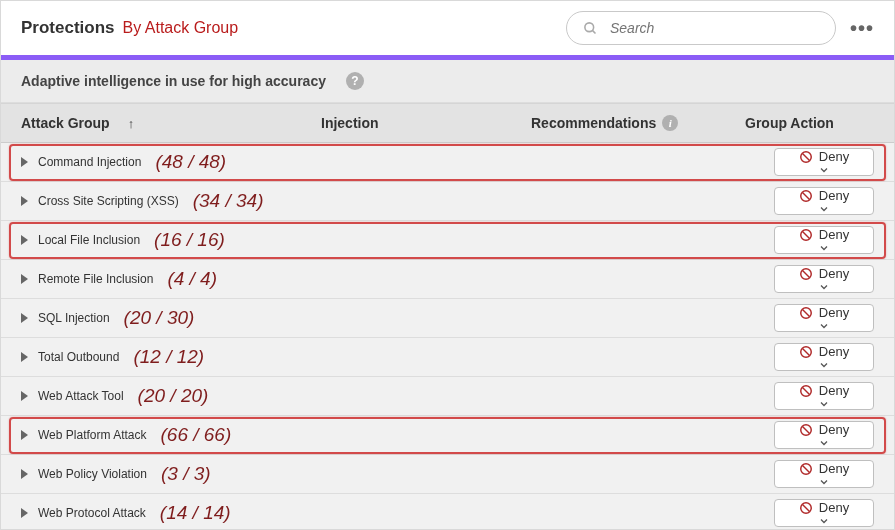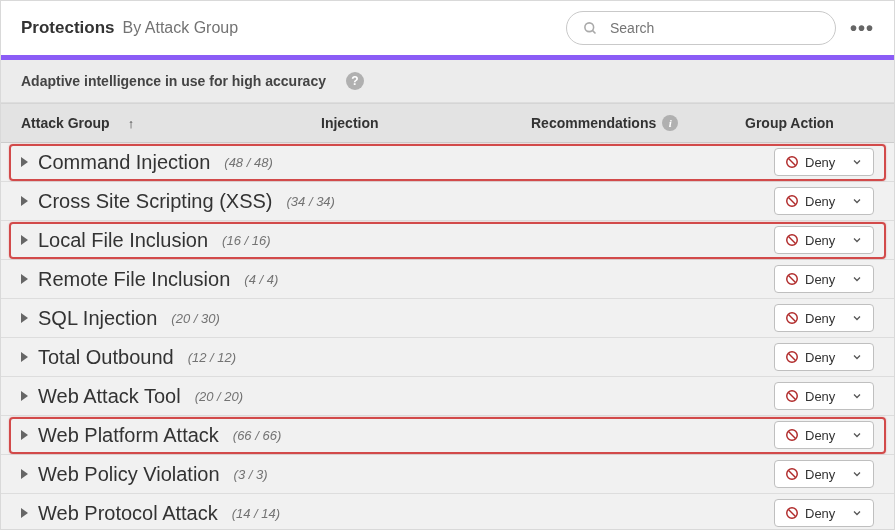--- a/index.html
+++ b/index.html
@@ -11,30 +11,30 @@
     border:1px solid #d9d9d9;
   }
 
   
   .header {
     display:flex; align-items:center; justify-content:space-between;
     padding:10px 20px; border-bottom:5px solid #8b5cf6; background:#fff;
   }
   .title-wrap { display:flex; align-items:baseline; gap:8px; }
   .title-main { font-weight:700; font-size:17px; color:#333; }
-  .title-sub  { font-size:16px; color:#737373; }
+  .title-sub  { font-size:16px; color:#b91c1c; }
   .header-right { display:flex; align-items:center; gap:14px; }
   .search {
     display:flex; align-items:center; gap:10px;
     width:270px; height:34px; padding:0 16px;
     border:1px solid #c9c9c9; border-radius:17px; background:#fff;
   }
   .search input {
     border:none; outline:none; flex:1; font-size:14px; color:#000000;
-    background:transparent;
+    font-style:italic; background:transparent;
   }
   .search svg { flex:0 0 auto; }
   .more-dots { font-size:20px; letter-spacing:1px; color:#666; cursor:pointer; font-weight:700; }
 
   
   .subheader {
     display:flex; align-items:center; gap:20px;
     padding:12px 20px; background:#ececec; border-bottom:1px solid #ddd;
     font-size:14px; font-weight:600; color:#444;
   }
@@ -66,27 +66,27 @@
   .row-outer { position:relative; }
   .row {
     display:flex; align-items:center; height:39px; padding:0 20px;
     background:#f1f1f1; border-bottom:1px solid #ddd;
   }
   .row .left { display:flex; align-items:center; gap:10px; flex:1; }
   .tri {
     width:0; height:0; border-top:5px solid transparent; border-bottom:5px solid transparent;
     border-left:7px solid #666;
   }
-  .groupname { font-size:20px; color:#333; }
-  .counts { font-size:13px; color:#737373; font-style:italic; margin-left:4px; }
+  .groupname { font-size:12px; color:#333; }
+  .counts { font-size:19px; color:#7f1d1d; font-style:italic; margin-left:4px; }
 
   .action {
     display:flex; align-items:center; justify-content:space-between;
     width:100px; height:28px; padding:0 10px;
-    background:#fff; border:1px solid #bfbfbf; border-radius:4px; cursor:pointer;
+    background:#fff; border:1px solid #bfbfbf; border-radius:4px; cursor:pointer;flex-direction:column;
   }
   .action .lbl { display:flex; align-items:center; gap:6px; font-size:13px; color:#333; }
   .action svg.chev { flex:0 0 auto; }
 
   .highlight-box {
     position:absolute; left:8px; right:8px; top:1px; bottom:1px;
     border:2px solid #d24a4a; border-radius:4px; pointer-events:none;
     box-shadow:0 0 2px rgba(210,74,74,0.4);
   }
 

